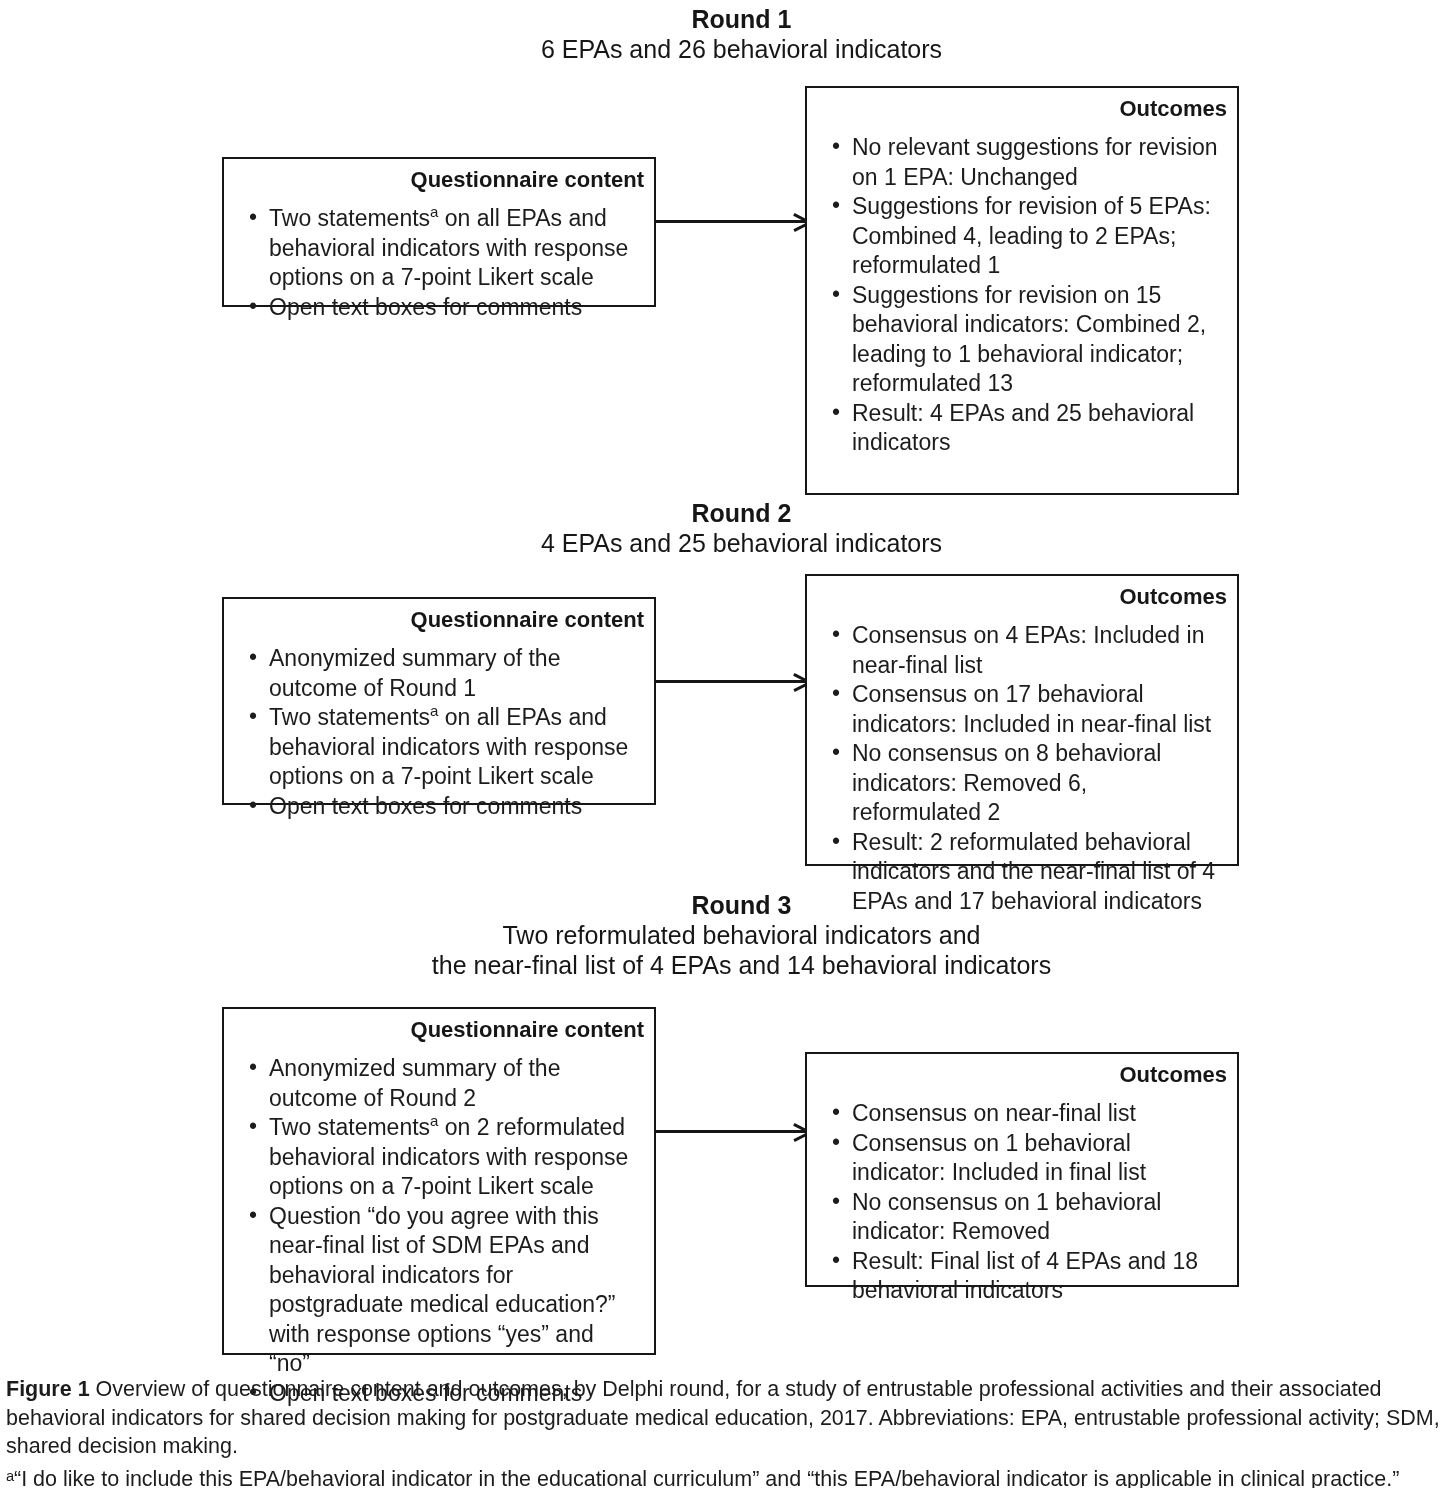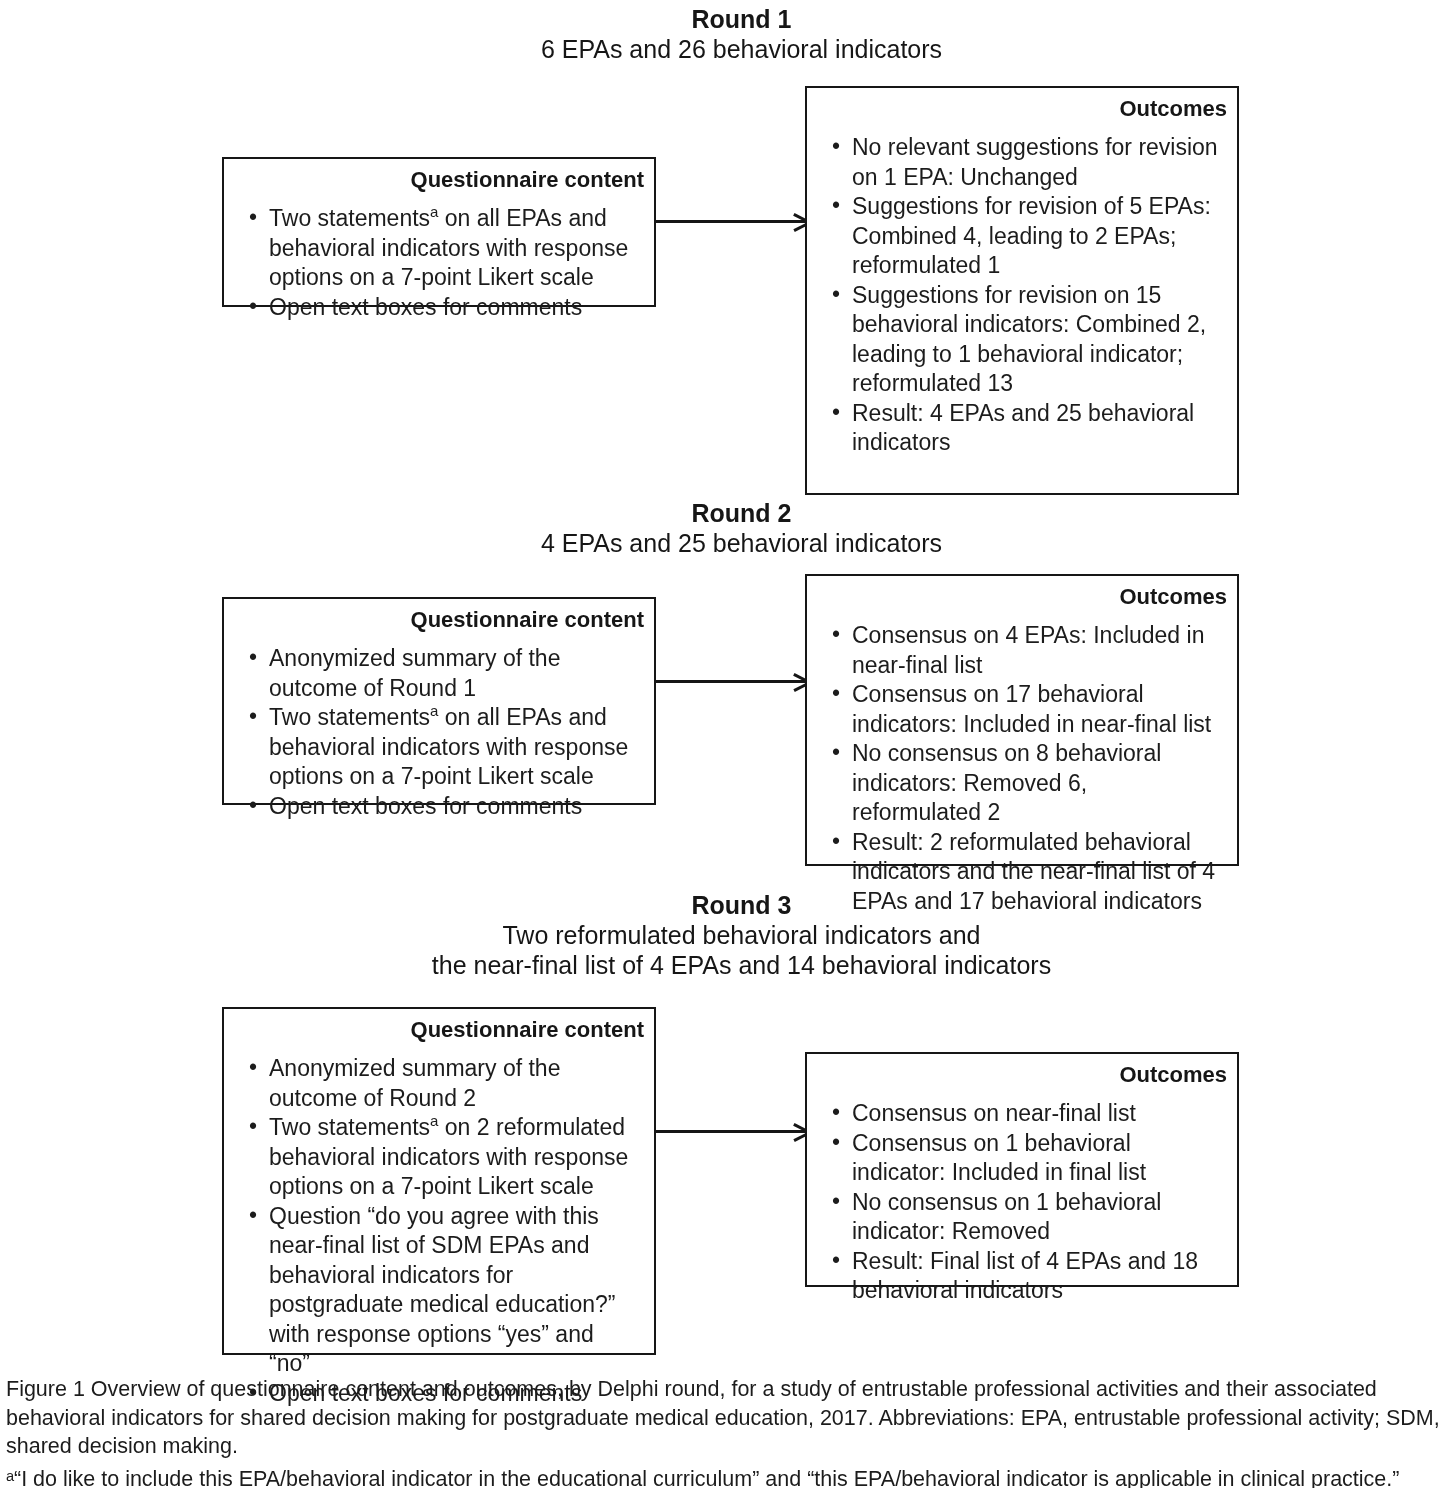--- a/index.html
+++ b/index.html
@@ -116,21 +116,21 @@
   }
 
   .caption {
     position: absolute;
     left: 6px;
     width: 1442px;
     font-size: 21.5px;
     line-height: 28.5px;
     color: #1c1c1c;
   }
-  .caption b { font-weight: normal; }
+  .caption b { font-weight: bold; }
   .caption .fnline { display: block; margin-top: 4px; }
 </style>
 </head>
 <body>
 
 <div class="round-header" style="top:4px;">
   <div class="round-title">Round 1</div>
   <div class="round-sub">6 EPAs and 26 behavioral indicators</div>
 </div>
 

